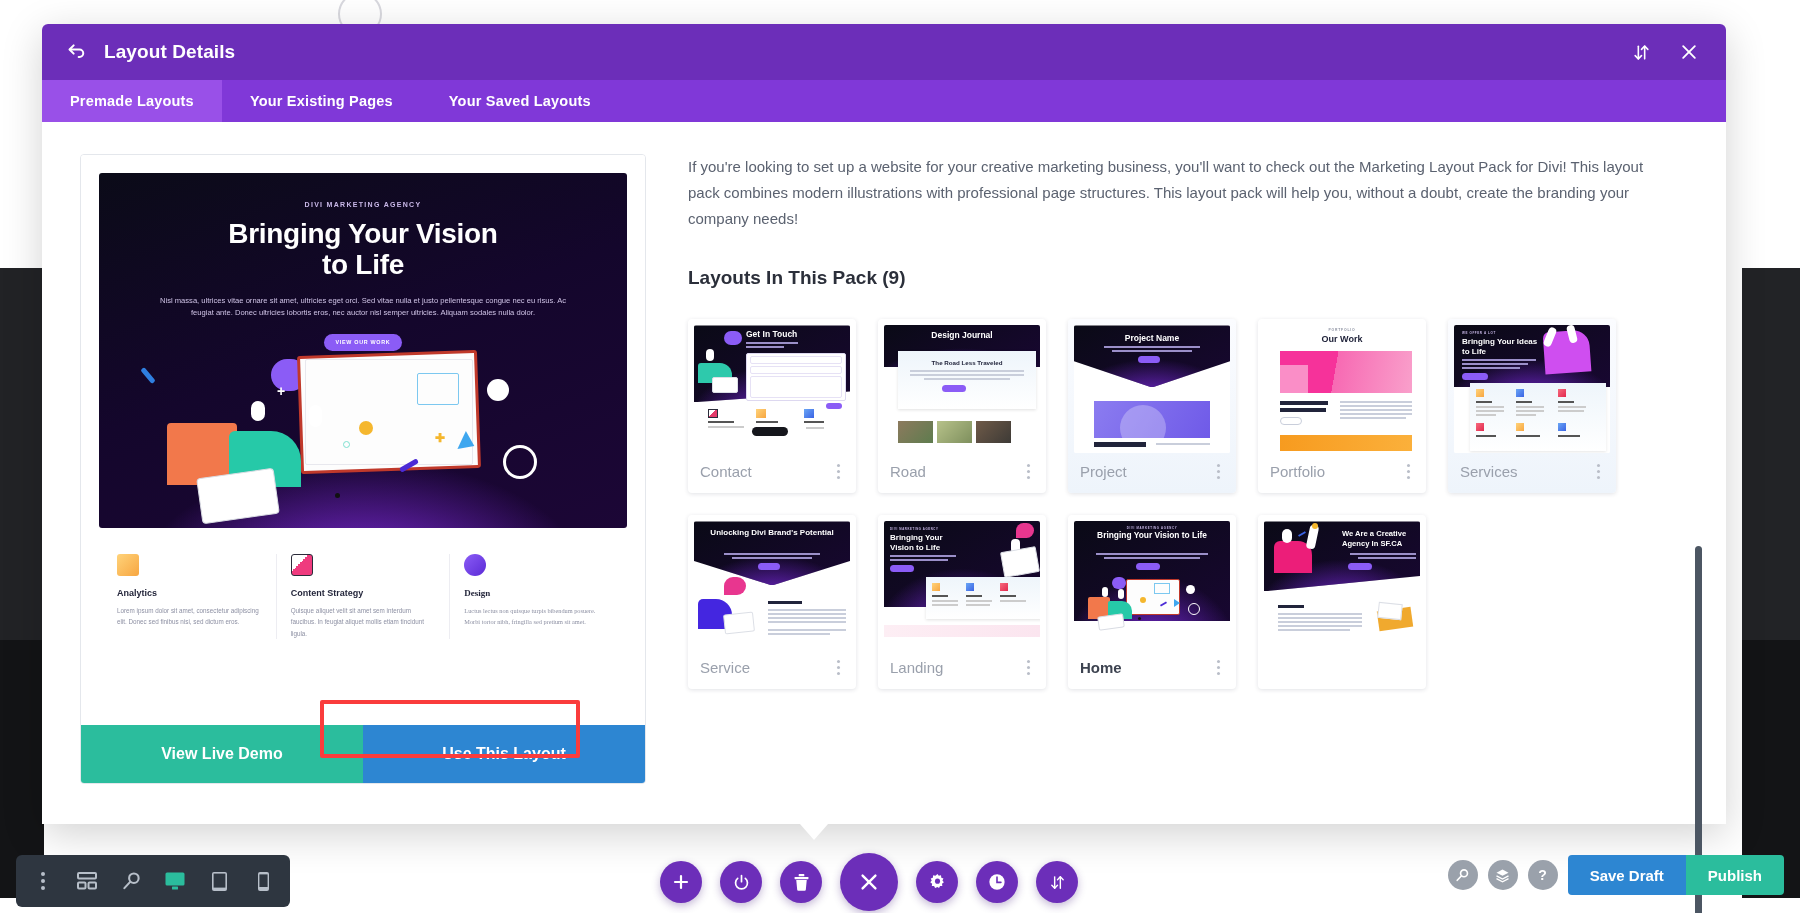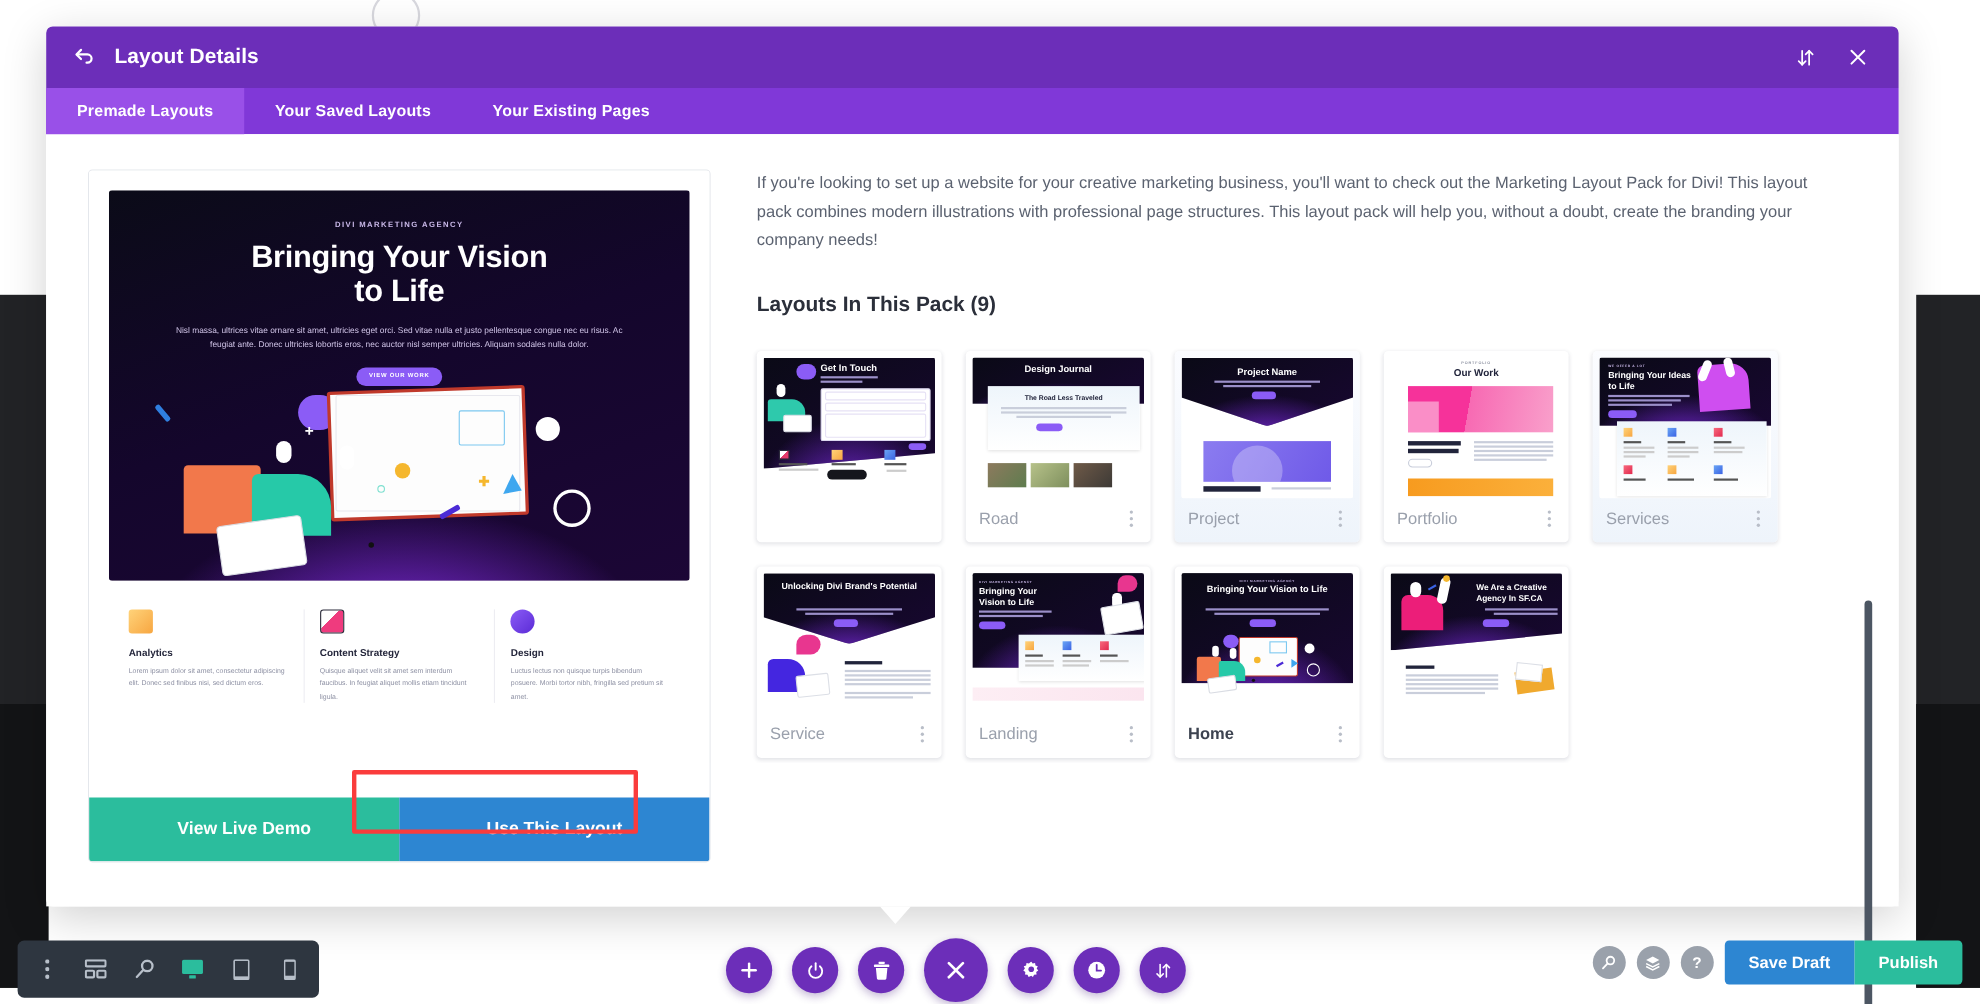--- a/index.html
+++ b/index.html
@@ -85,21 +85,21 @@
   .il-d1 { left:40px; top:200px; width:18px; height:5px; background:#2f7fe0; transform:rotate(50deg); border-radius:2px;}
   .il-d2 { left:300px; top:290px; width:20px; height:5px; background:#4b2bd6; transform:rotate(-30deg); border-radius:2px;}
   .il-dot1 { left:236px; top:320px; width:5px; height:5px; background:#111; border-radius:50%;}
   .il-dot2 { left:244px; top:268px; width:7px;height:7px; border:1px solid #7ee0d0; border-radius:50%;}
   .il-ball { left:260px; top:248px; width:14px; height:14px; background:#f5b72e; border-radius:50%;}
   .il-plus { left:178px; top:210px; color:#fff; font-size:14px; font-weight:700;}
   .il-cross { left:336px; top:258px; color:#f5b72e; font-size:12px; font-weight:700;}
 
   .features { display:flex; margin: 26px 22px 0 22px; justify-content: space-between; }
   .feat { flex:1; padding: 0 14px; border-right:1px solid #ededf2; }
-  .feat:last-child { border-right:0; }
+  .feat:last-child { border-right:0;font-family:Liberation Serif, serif; }
   .feat-ico { width:22px; height:22px; border-radius:3px; }
   .feat-ico.a { background: linear-gradient(135deg,#ffd37a,#f7a641); }
   .feat-ico.b { background: linear-gradient(135deg,#ffffff 40%,#ef3b7e 40%); border:1px solid #2b2b3a;}
   .feat-ico.c { background: linear-gradient(135deg,#8b5cf6,#5b2bd6); border-radius:50%; }
   .feat-title { font-size:9px; font-weight:800; color:#24263b; margin-top:12px; }
   .feat-text { font-size:6.3px; line-height:1.8; color:#8d90a3; margin-top:7px; }
 
   .preview-actions { position:absolute; left:0; right:0; bottom:0; height:58px; display:flex; }
   .btn-demo { flex:1; background:#2bbd9d; color:#fff; font-size:16px; font-weight:700;
     display:flex; align-items:center; justify-content:center; cursor:pointer; }
@@ -197,22 +197,22 @@
       <div class="header-icon">
         <svg width="20" height="20" viewBox="0 0 24 24" fill="none" stroke="#fff" stroke-width="2.2" stroke-linecap="round">
           <line x1="5" y1="5" x2="19" y2="19"></line>
             <line x1="19" y1="5" x2="5" y2="19"></line>
         </svg>
       </div>
     </div>
 
     <div class="tabs">
       <div class="tab active">Premade Layouts</div>
+      <div class="tab">Your Existing Pages</div>
       <div class="tab">Your Saved Layouts</div>
-      <div class="tab">Your Existing Pages</div>
     </div>
 
     <div class="modal-body">
 
       <div class="preview-panel">
         <div class="preview-shot">
 
           <div class="hero">
             <div class="hero-eyebrow">DIVI MARKETING AGENCY</div>
             <div class="hero-title">
@@ -295,20 +295,28 @@
                 <div style="position:absolute;left:14px;top:84px;width:10px;height:9px;background:linear-gradient(135deg,#fff 45%,#e43b6a 45%);border:1px solid #2b2b3a"></div>
                 <div style="position:absolute;left:14px;top:96px;width:26px;height:2px;background:#555"></div>
                 <div style="position:absolute;left:14px;top:101px;width:36px;height:1.5px;background:#ccc"></div>
                 <div style="position:absolute;left:62px;top:84px;width:10px;height:9px;background:linear-gradient(135deg,#ffd37a,#f7a641)"></div>
                 <div style="position:absolute;left:62px;top:96px;width:22px;height:2px;background:#555"></div>
                 <div style="position:absolute;left:58px;top:102px;width:36px;height:9px;background:#15161c;border-radius:5px"></div>
                 <div style="position:absolute;left:110px;top:84px;width:10px;height:9px;background:linear-gradient(135deg,#6aa6f5,#3b63e4)"></div>
                 <div style="position:absolute;left:110px;top:96px;width:20px;height:2px;background:#555"></div>
                 <div style="position:absolute;left:112px;top:102px;width:18px;height:1.5px;background:#ccc"></div>
               </div>
+            </div>
+            <div class="card-foot">
+              <div class="card-label">Contact</div>
+              <div class="dots3">
+                  <i></i>
+                  <i></i>
+                  <i></i>
+                </div>
             </div>
           </div>
 
           <div class="card">
             <div class="card-thumb">
               <div class="mini" style="background:#fff">
                 <div style="position:absolute;left:0;right:0;top:0;height:42px;" class="darkpanel"></div>
                 <div style="position:absolute;left:0;right:0;top:5px;text-align:center;color:#fff;font-size:8.5px;font-weight:800">Design Journal</div>
                 <div style="position:absolute;left:14px;right:4px;top:26px;height:58px;background:linear-gradient(180deg,#eef5fb,#ffffff);box-shadow:0 1px 3px rgba(0,0,0,.12)"></div>
                 <div style="position:absolute;left:14px;right:4px;top:34px;text-align:center;color:#21243b;font-size:6.2px;font-weight:800">The Road Less Traveled</div>

